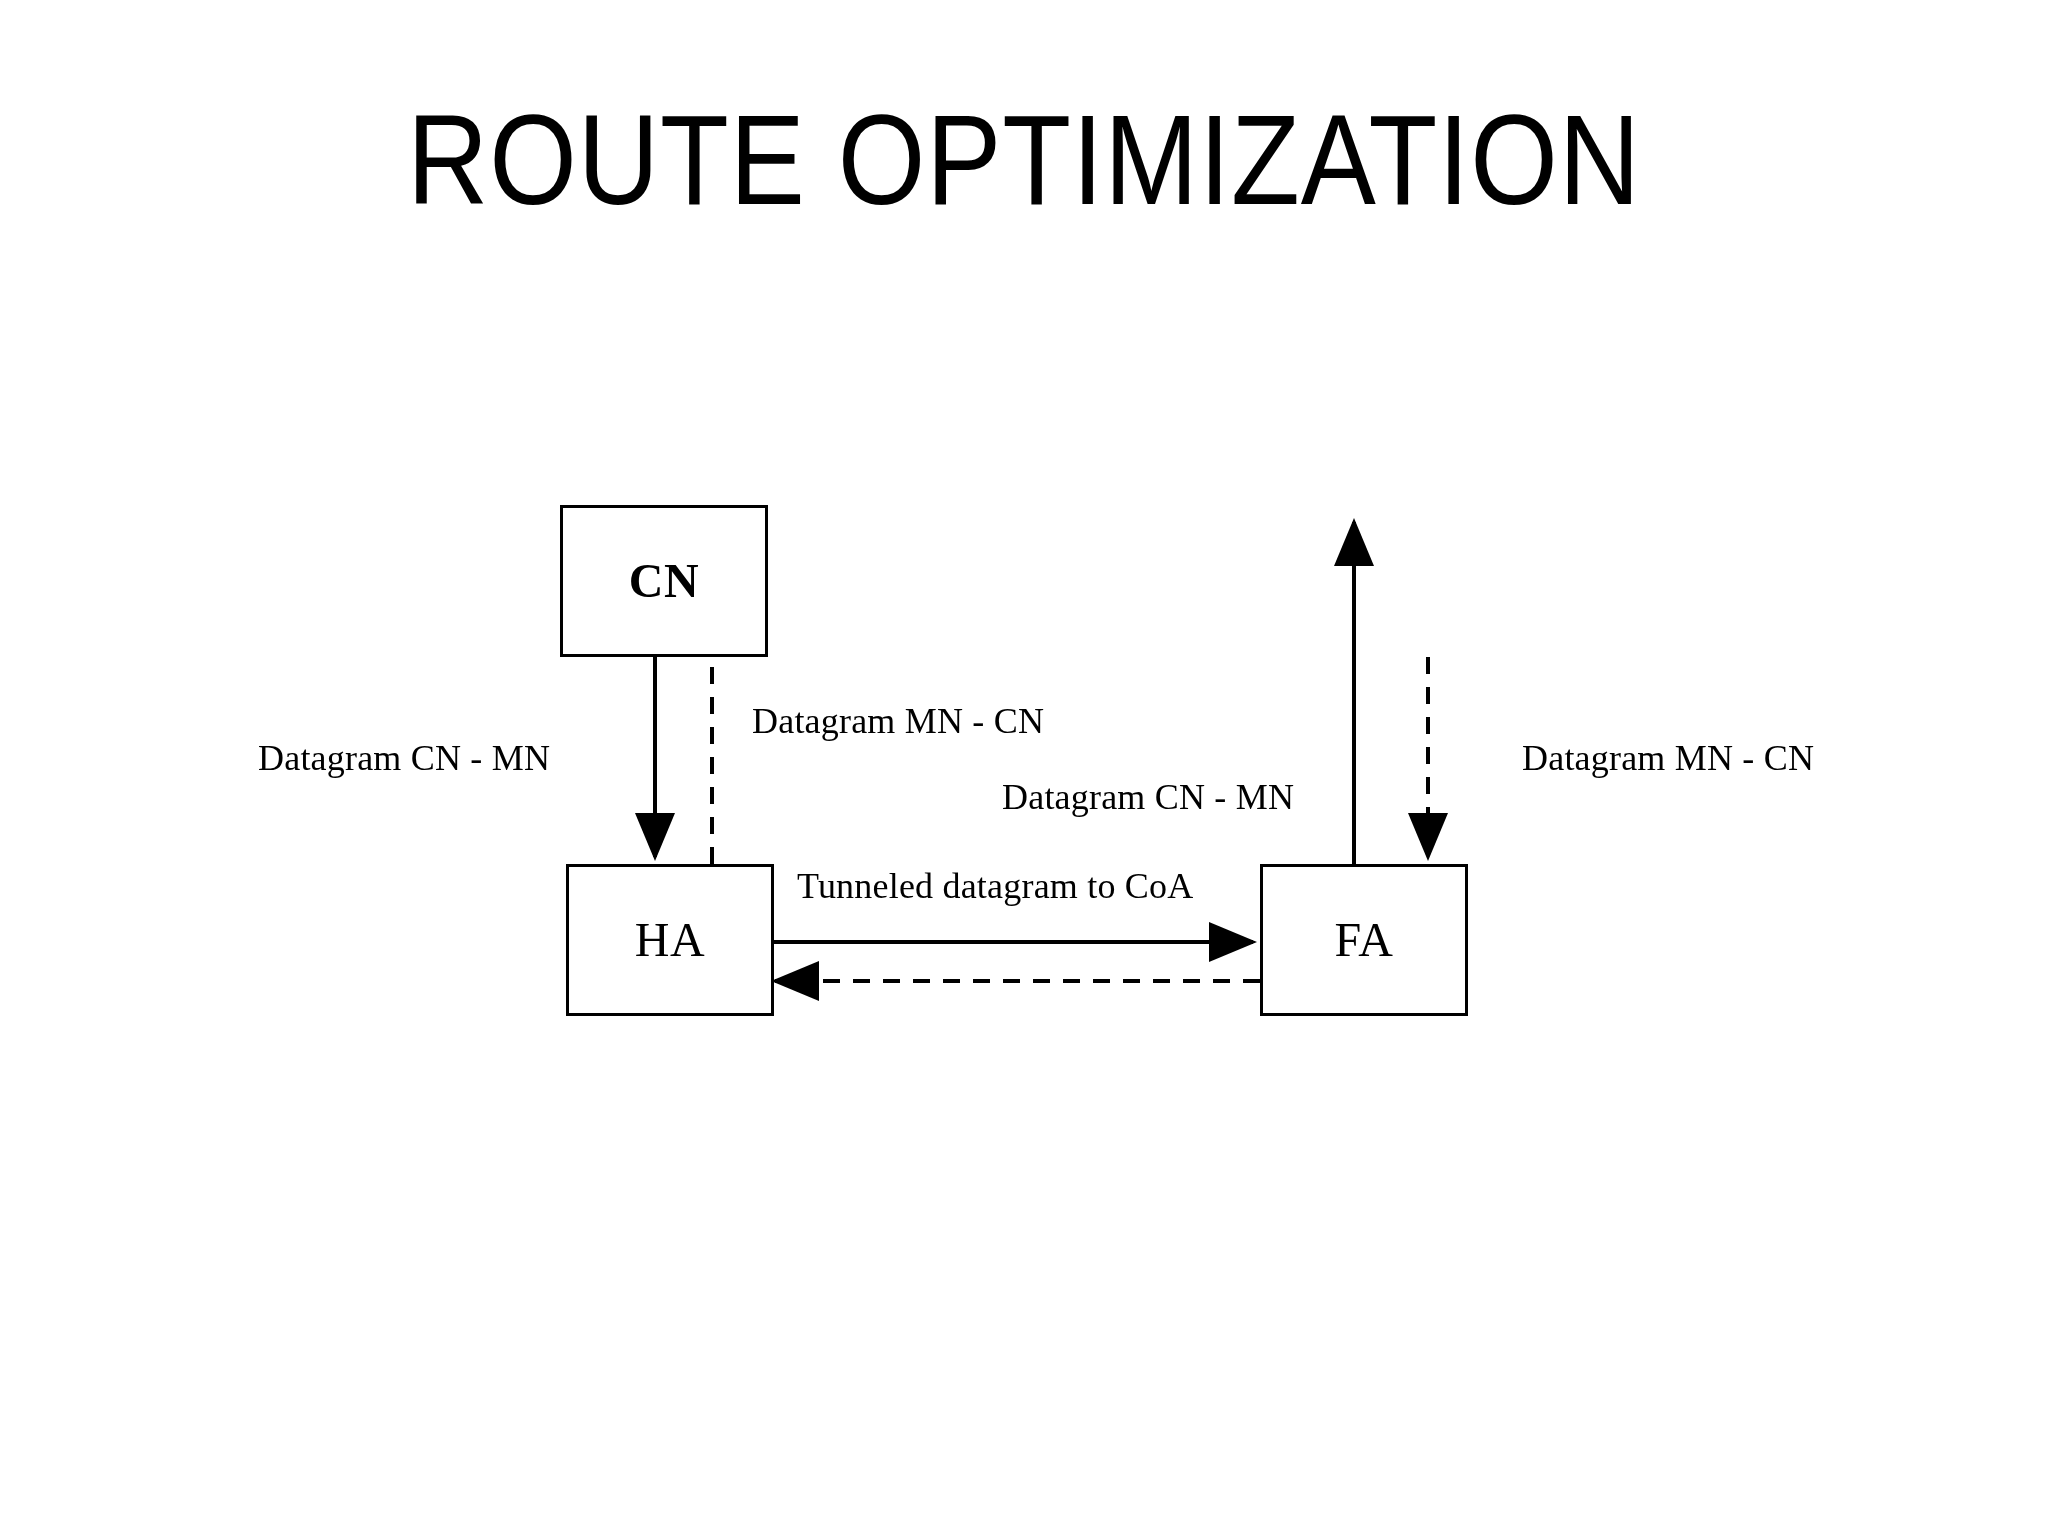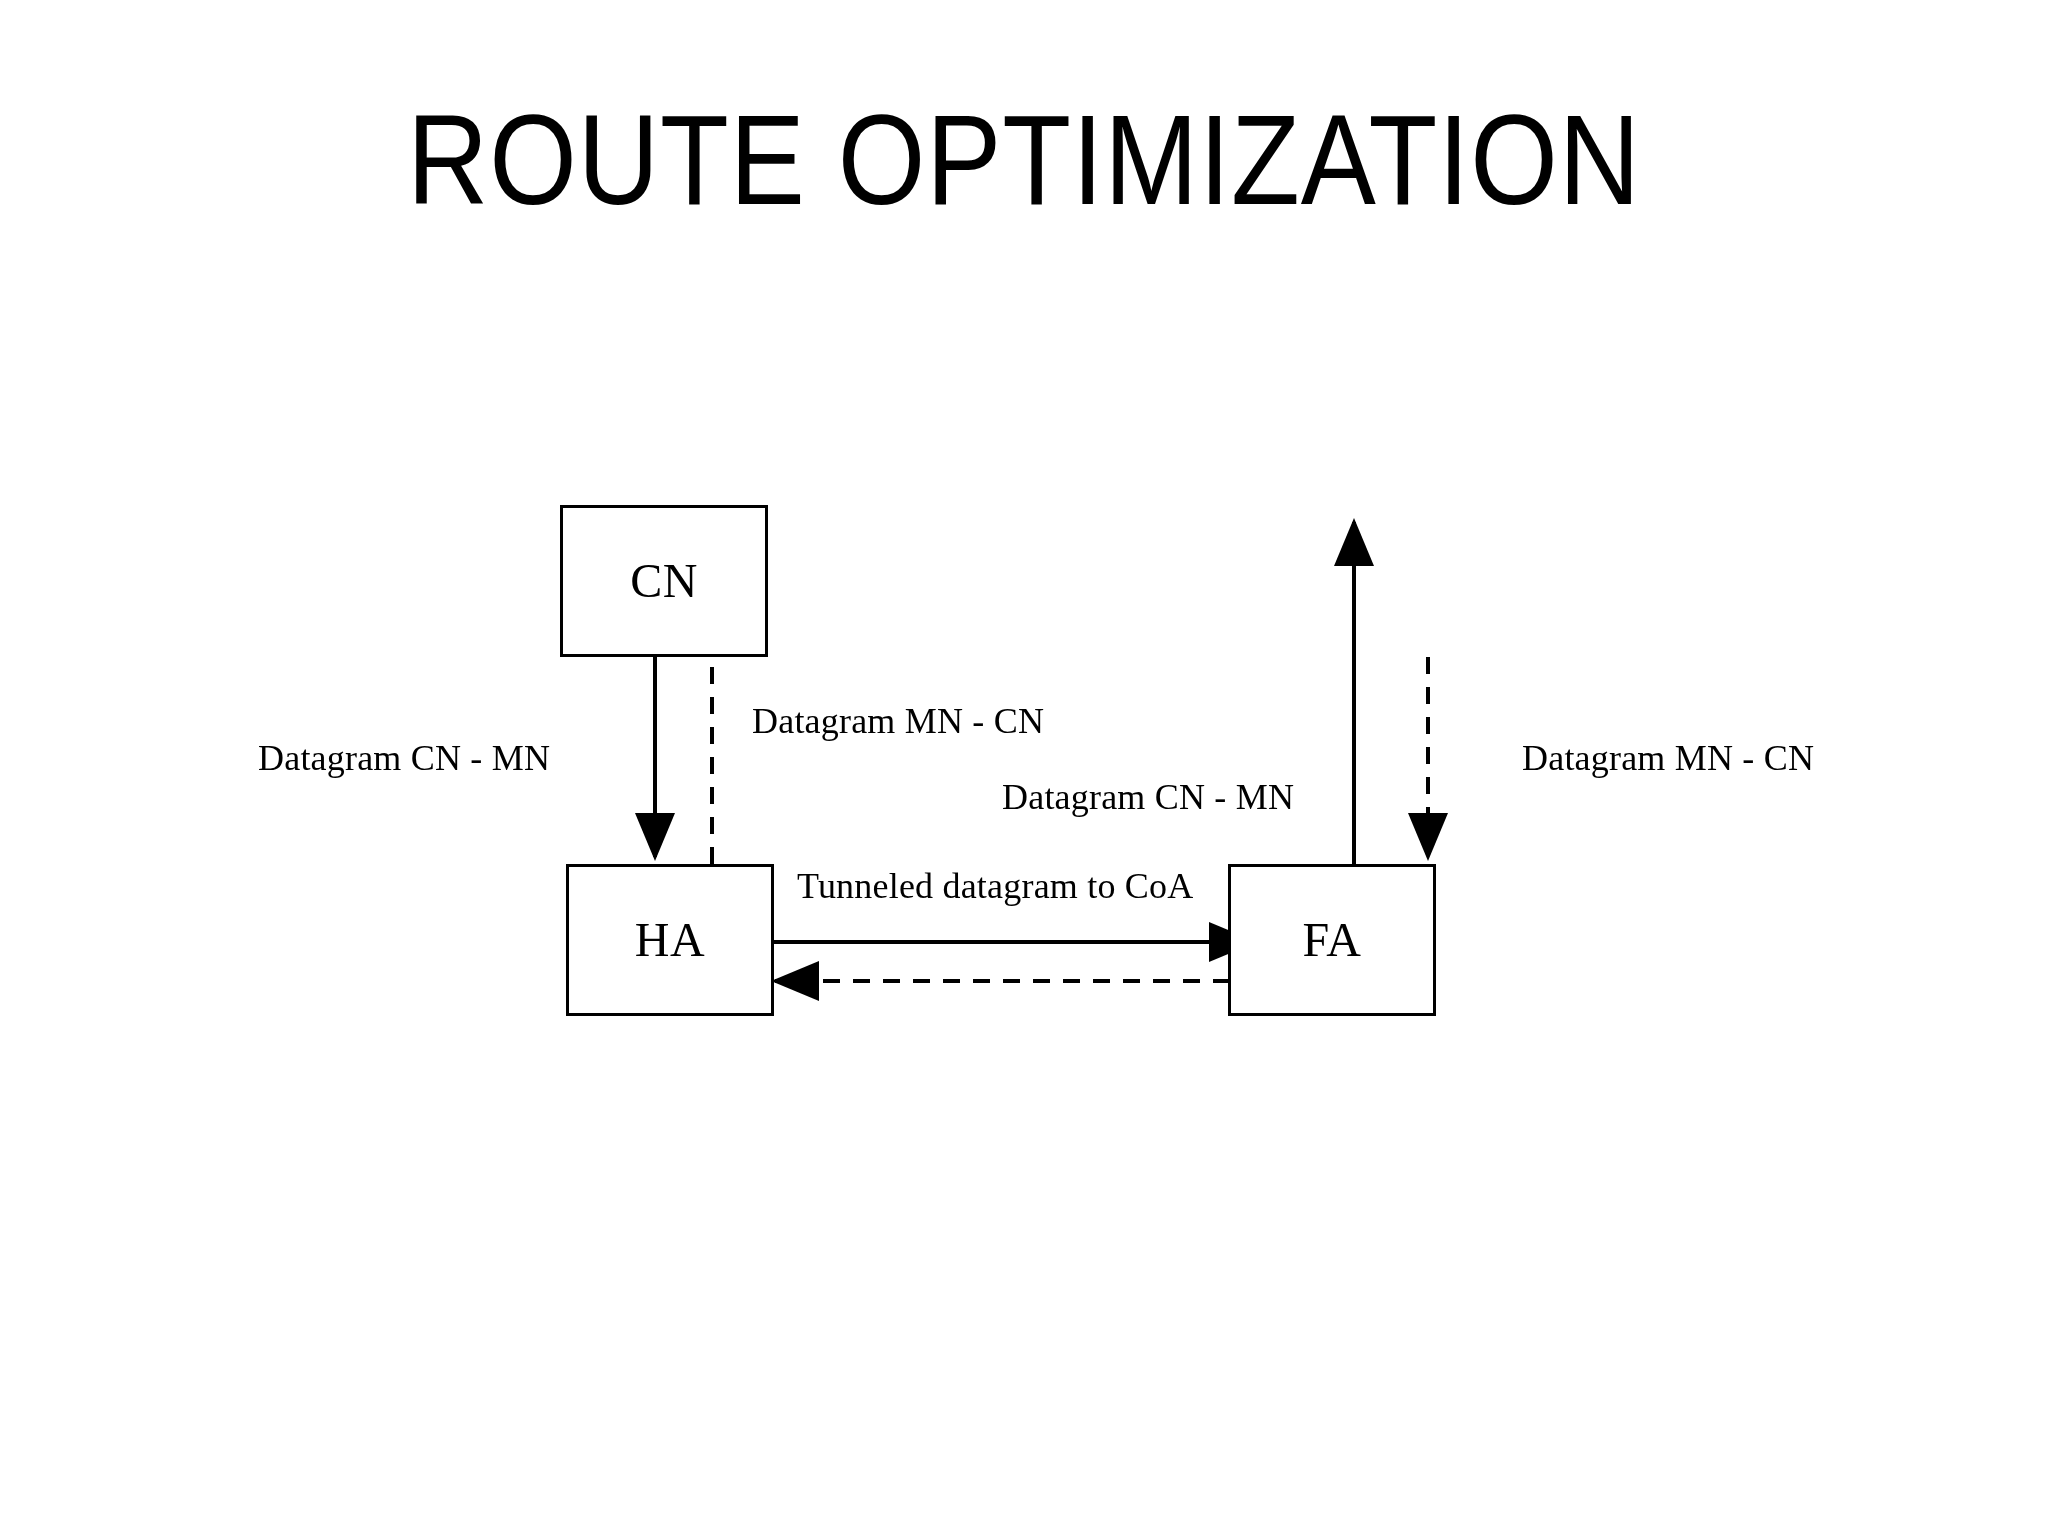--- a/index.html
+++ b/index.html
@@ -62,24 +62,24 @@
     justify-content: center;
   }
   .node-label {
     font-family: "Liberation Serif", "DejaVu Serif", serif;
     font-size: 48px;
     line-height: 1;
     color: #000000;
     letter-spacing: 0.5px;
   }
 
-  #node-cn { left: 560px;  top: 505px;  width: 208px; height: 152px; }
+  #node-cn { left: 560px;  top: 505px;  width: 208px; height: 152px; font-weight: bold; }
   #node-mn { left: 1260px; top: 505px;  width: 208px; height: 152px; }
   #node-ha { left: 566px;  top: 864px;  width: 208px; height: 152px; text-align: right; }
-  #node-fa { left: 1228px; top: 864px;  width: 208px; height: 152px; }
+  #node-fa { left: 1260px; top: 864px;  width: 208px; height: 152px; }
 
   
   .edge-label {
     position: absolute;
     font-family: "Liberation Serif", "DejaVu Serif", serif;
     font-size: 36px;
     line-height: 1.05;
     color: #000000;
     white-space: nowrap;
     letter-spacing: 0.2px;

